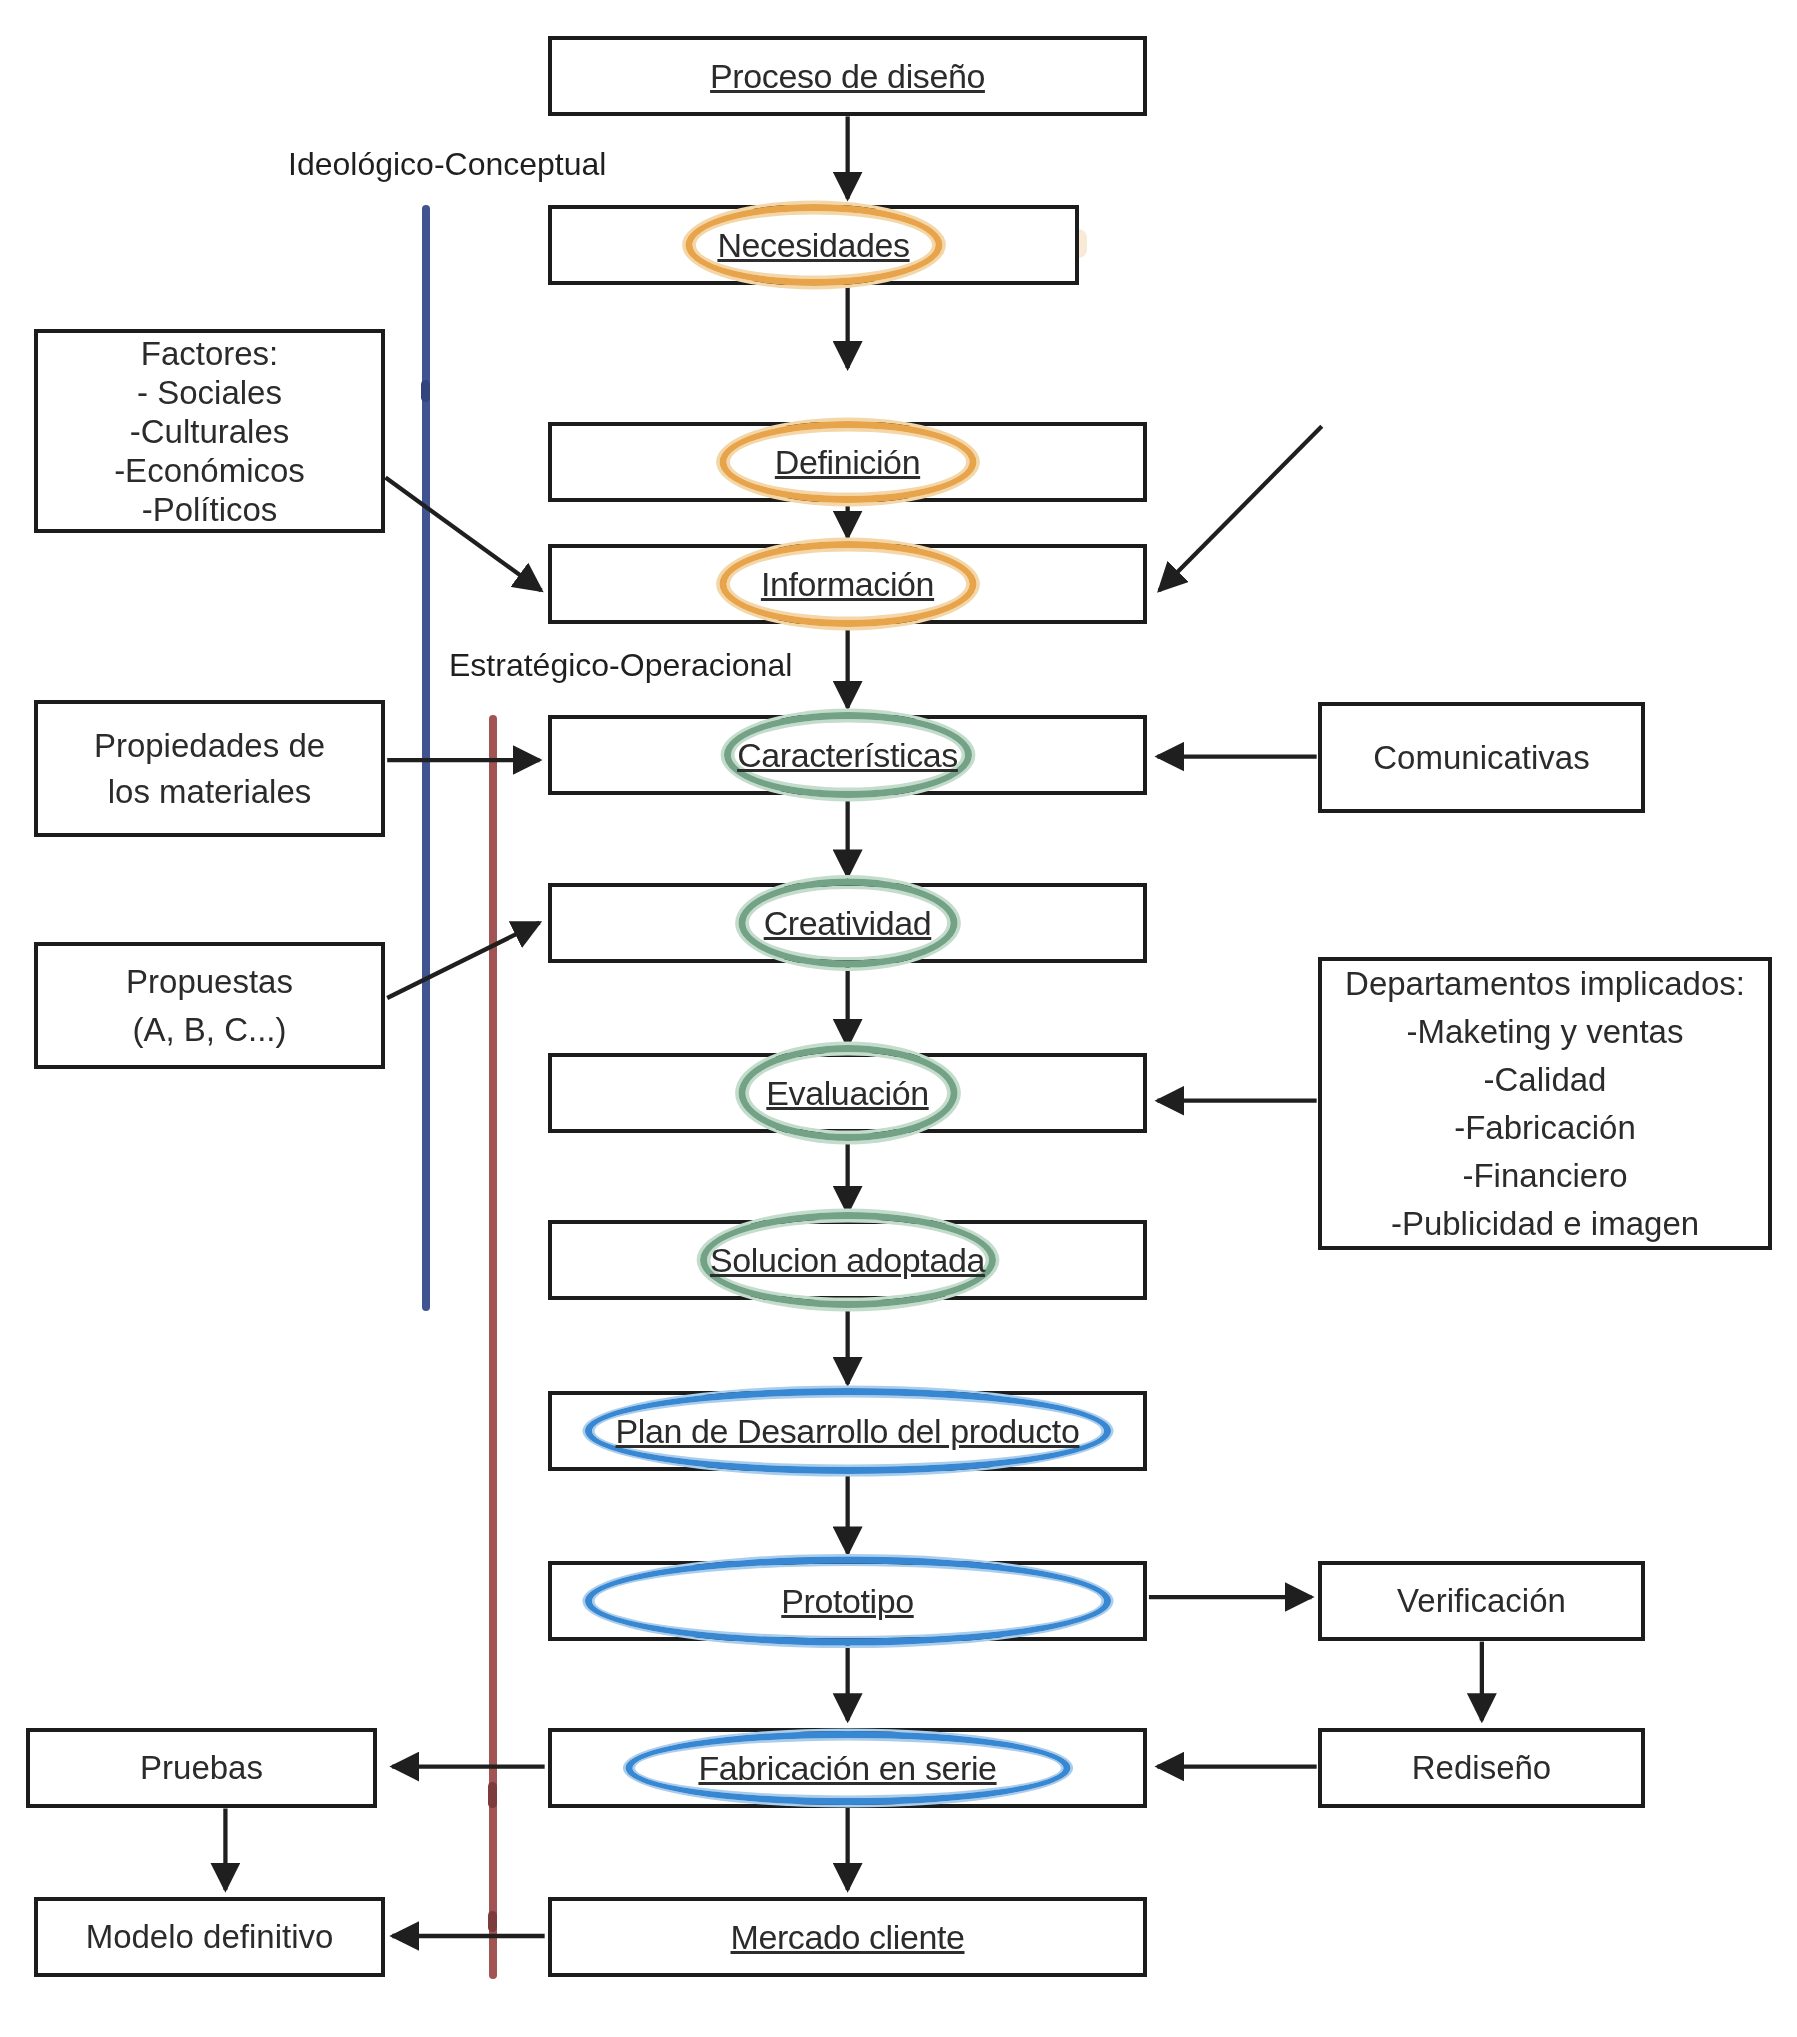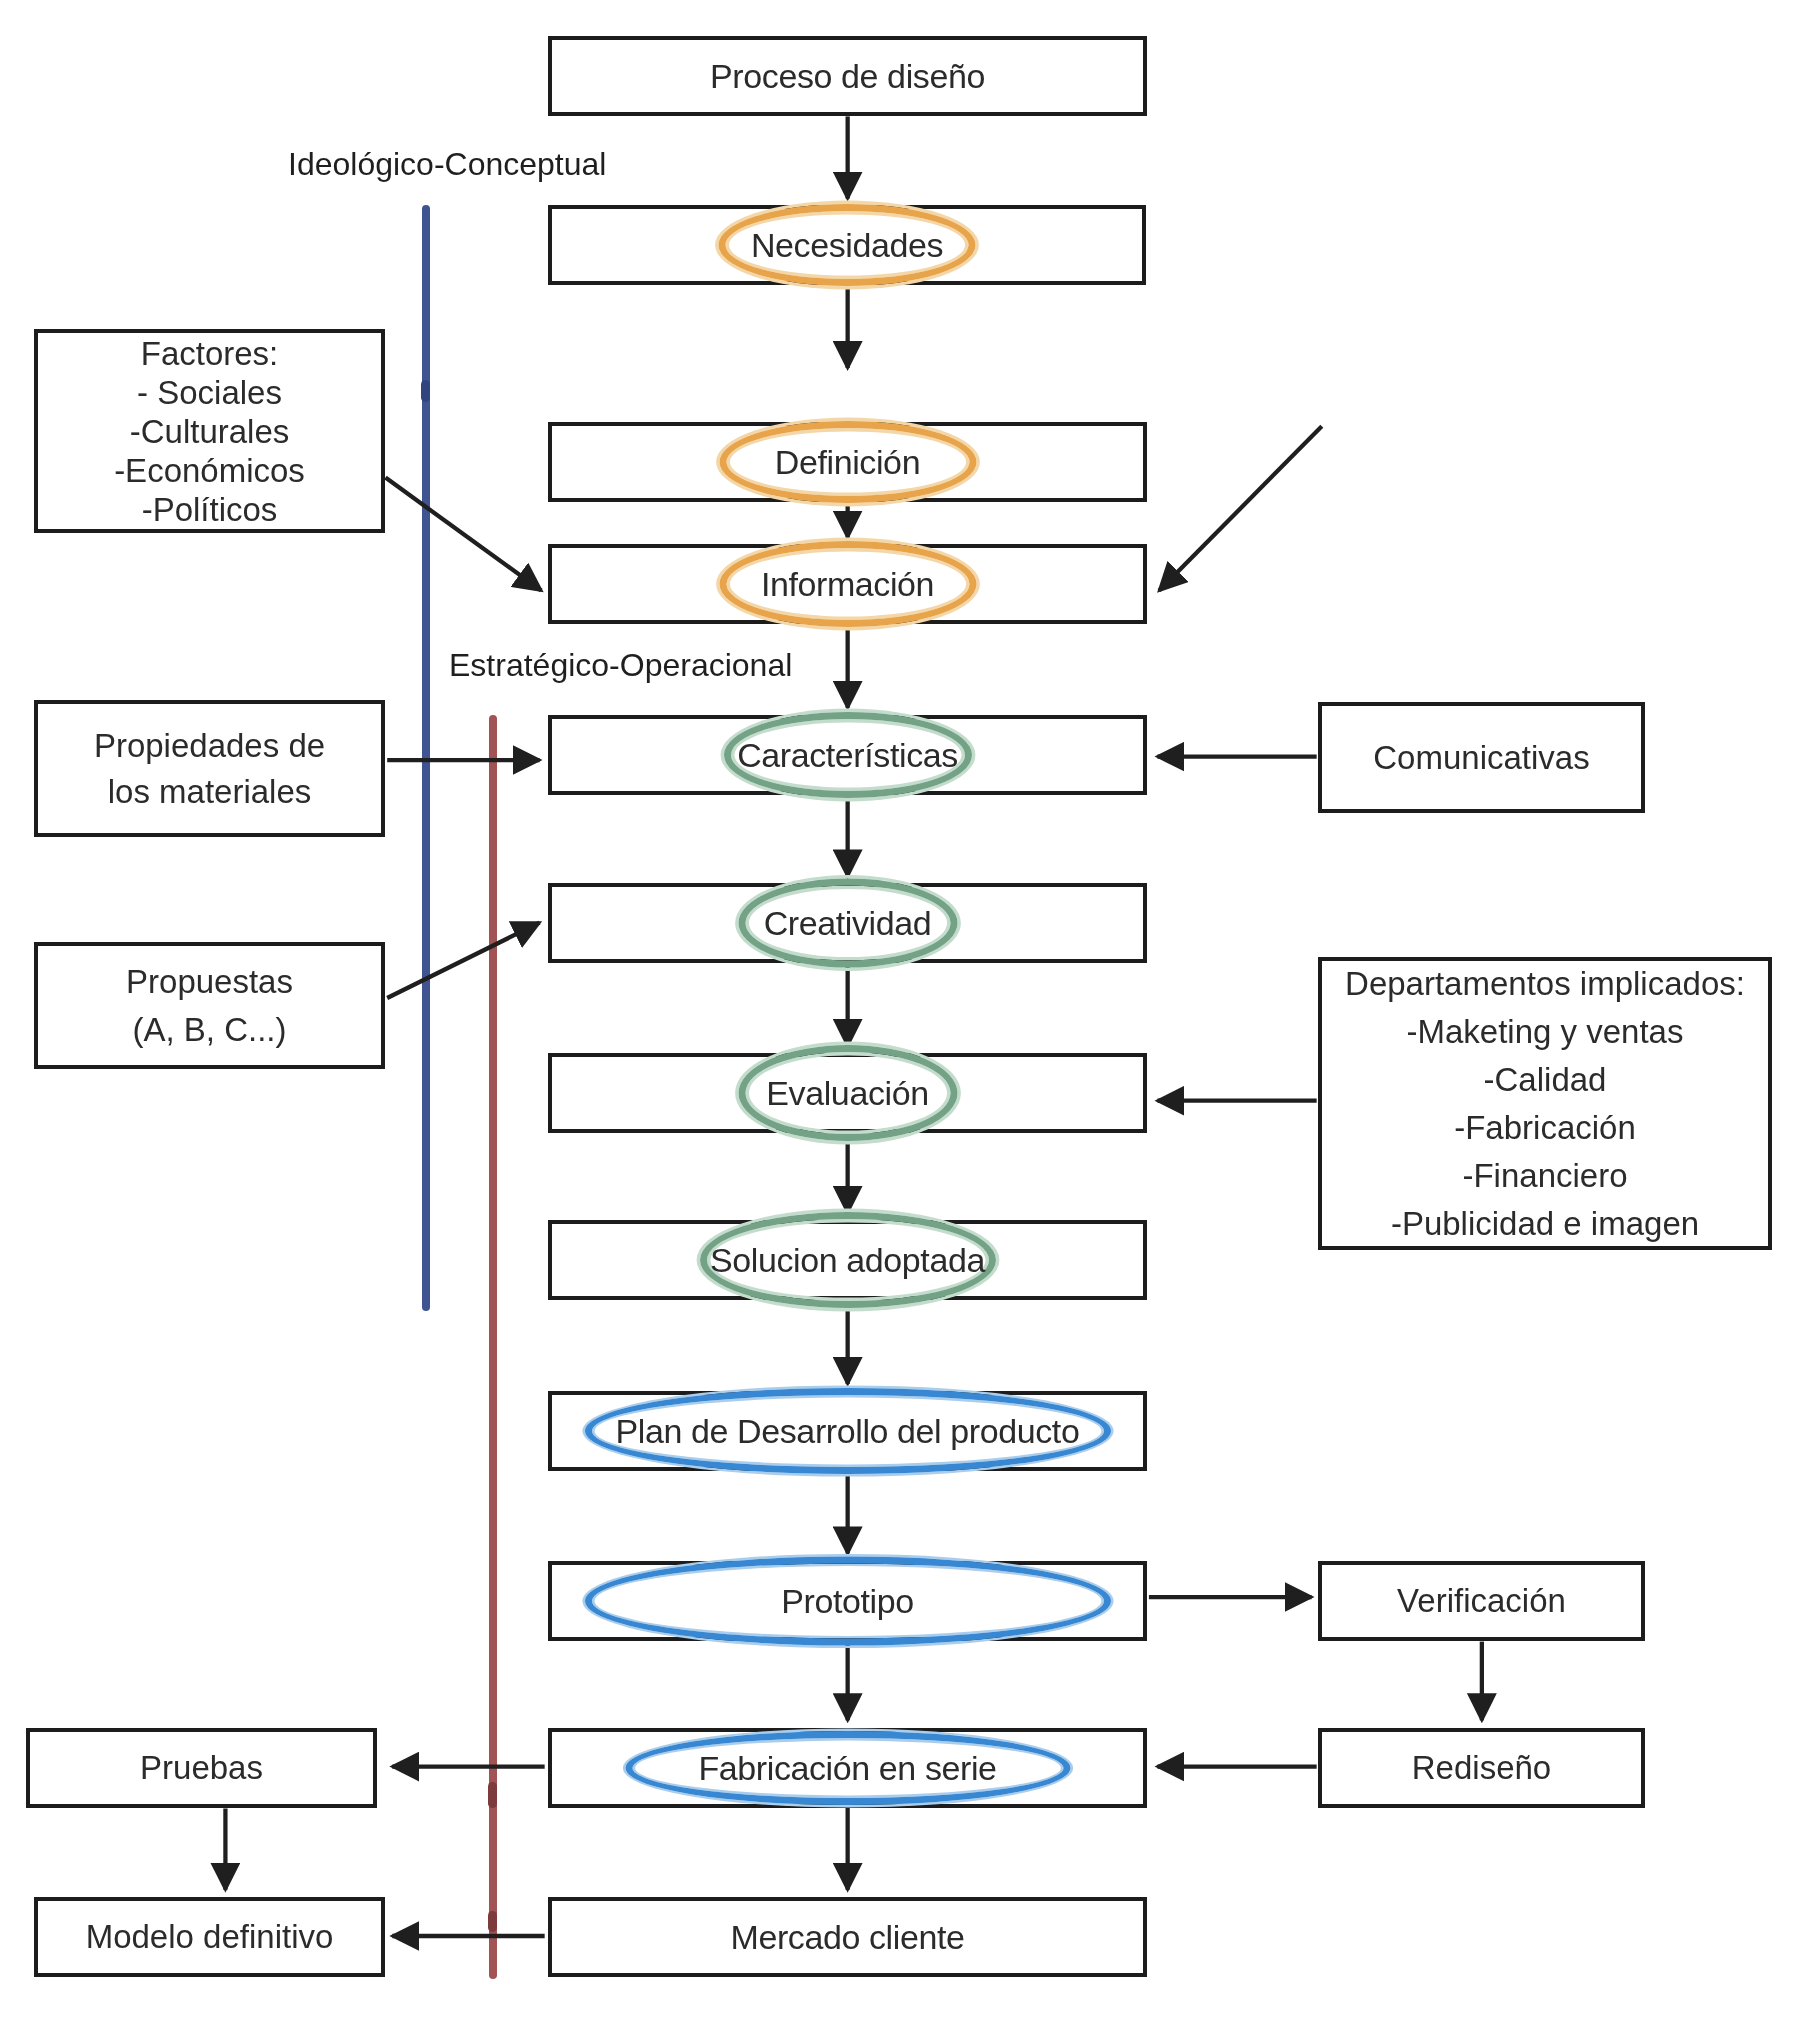--- a/index.html
+++ b/index.html
@@ -15,21 +15,21 @@
   .box{
     position:absolute;
     background:#ffffff;
     border:4.3px solid #1c1c1c;
     box-sizing:border-box;
     display:flex;
     align-items:center;
     justify-content:center;
     text-align:center;
   }
-  .flow-node{ z-index:3; }
+  .flow-node{ z-index:3;text-decoration:underline; }
   .flow-node .node-label{
     position:relative; z-index:2;
     font-size:34px; letter-spacing:-0.4px; color:#2b2b2b;
     white-space:nowrap;
   }
   .ellipse{
     position:absolute; left:50%; top:50%;
     transform:translate(-50%,-50%);
     border-radius:50%;
     z-index:1;
@@ -80,21 +80,21 @@
   <div class="phase-line red" style="left:489px; top:715px; height:1264px;"></div>
   <div class="line-dot" style="left:488px; top:1782px; height:26px; background:#7e3b3b;"></div>
   <div class="line-dot" style="left:488px; top:1911px; height:20.5px; background:#7e3b3b;"></div>
 
   <div class="artifact" style="left:1049px; top:229px; width:38px; height:29px;"></div>
 
   <div class="box flow-node" style="left:548px; top:36px;  width:599px; height:80px;">
     <span class="node-label">Proceso de diseño</span>
   </div>
 
-  <div class="box flow-node" style="left:548px; top:205px; width:598px; height:80px;">
+  <div class="box flow-node" style="left:548px; top:205px; width:531px; height:80px;">
     <span class="ellipse orange" style="width:257px; height:82px;"></span>
     <span class="node-label">Necesidades</span>
   </div>
 
   <div class="box flow-node" style="left:548px; top:375px; width:599px; height:80px;margin-top:47px;">
     <span class="ellipse orange" style="width:257px; height:82px;"></span>
     <span class="node-label">Definición</span>
   </div>
 
   <div class="box flow-node" style="left:548px; top:544px; width:599px; height:80px;">

